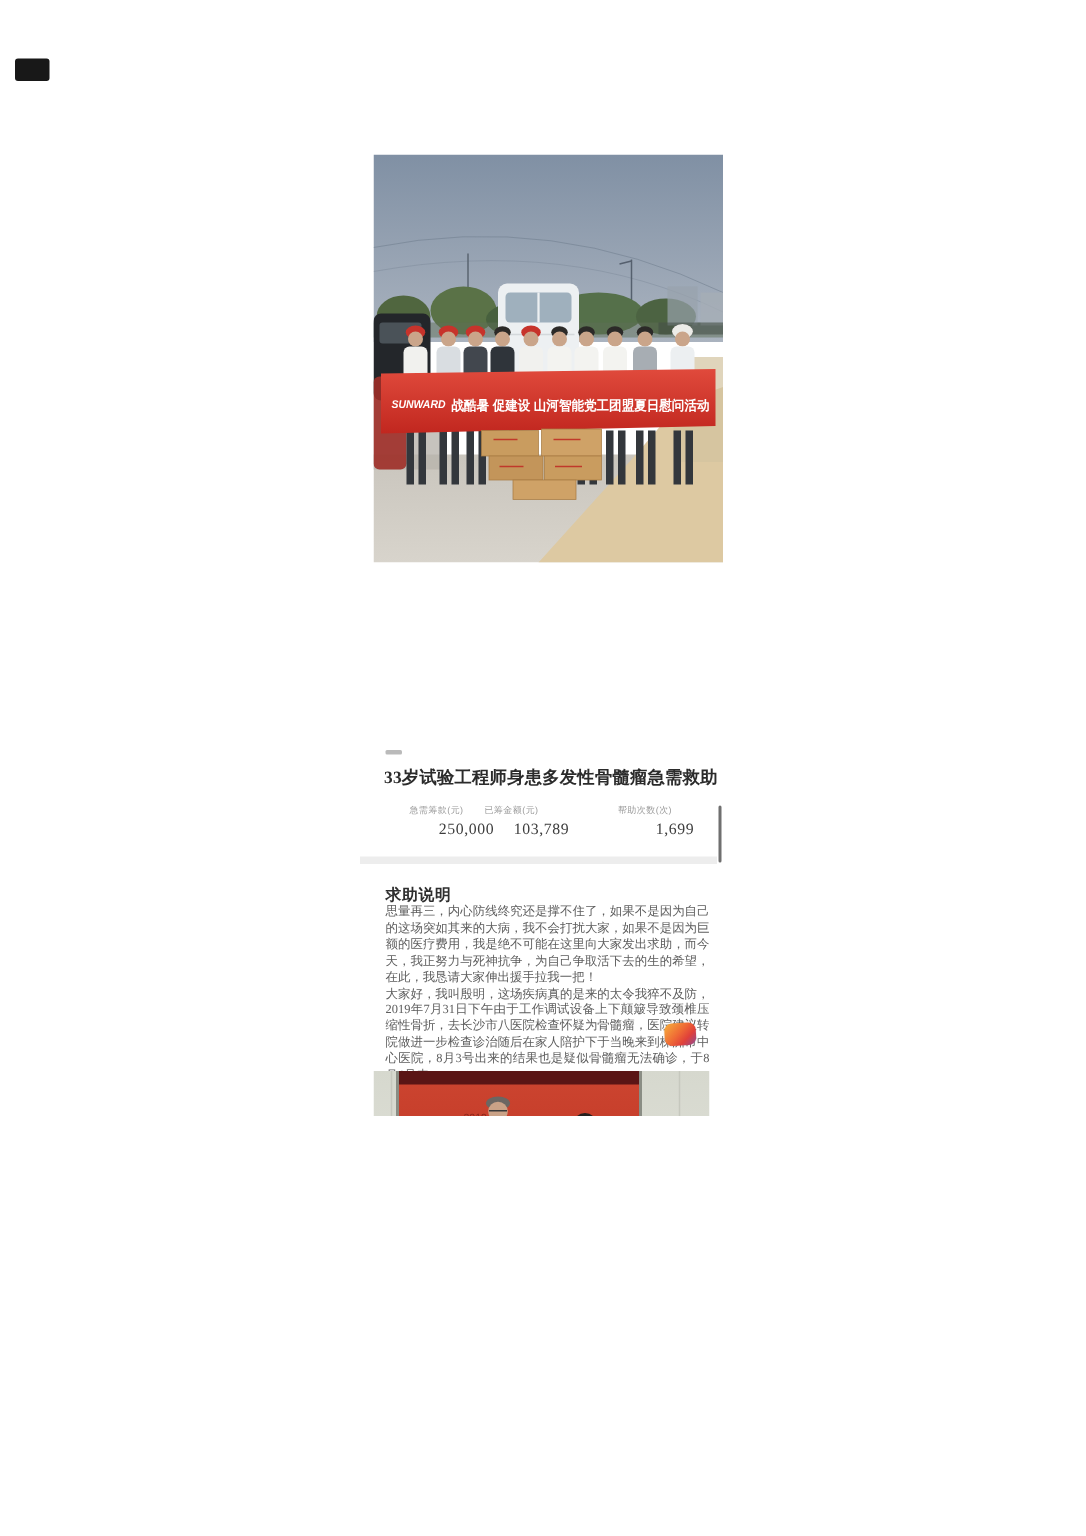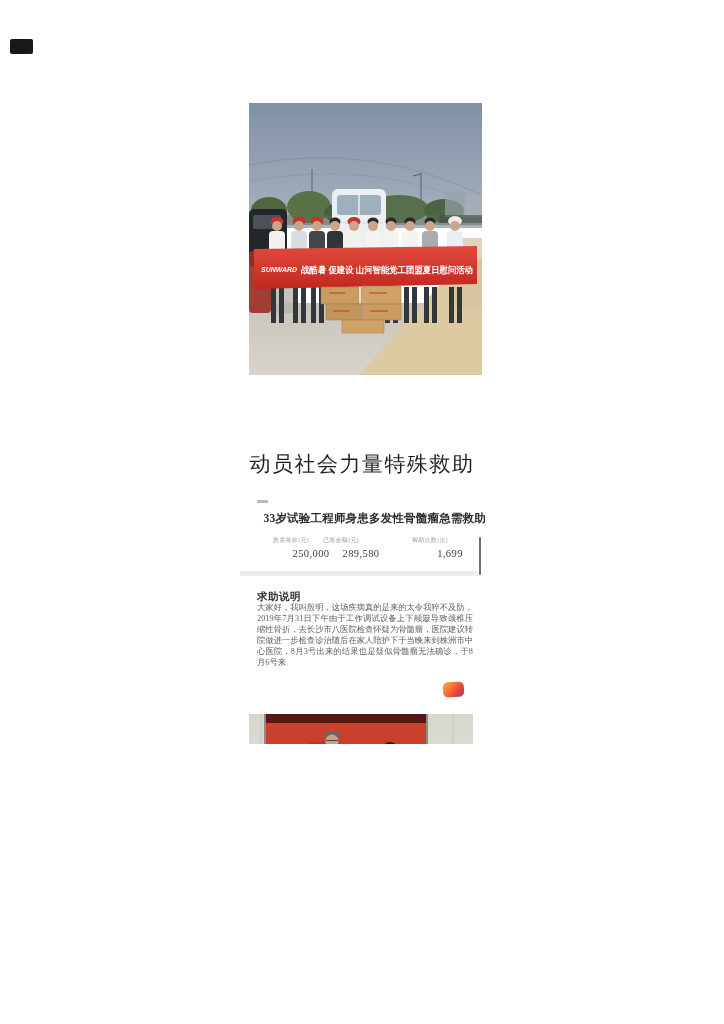--- a/index.html
+++ b/index.html
@@ -17,21 +17,21 @@
 
   
   .page-heading{left:0;top:450px;width:724px;text-align:center;
     font-family:"Liberation Serif","DejaVu Serif",serif;
     font-size:21px;color:#1f1f1f;letter-spacing:1.5px;}
 
   
   .fr-dash{left:257px;top:500px;width:11px;height:3px;background:#a9a9a9;border-radius:1px;opacity:.8;}
   .fr-title{left:256px;top:511px;width:230px;
     font-family:"Liberation Serif","DejaVu Serif",serif;
-    font-size:11.5px;font-weight:700;color:#2b2b2b;letter-spacing:.2px;text-align:right;}
+    font-size:11.5px;font-weight:700;color:#2b2b2b;letter-spacing:.2px;}
   .fr-stat{top:536px;transform:translateX(-50%);text-align:center;white-space:nowrap;}
   .fr-stat .lbl{font-size:6px;color:#9b9b9b;letter-spacing:.3px;}
   .fr-stat .val{margin-top:3px;font-family:"Liberation Serif","DejaVu Serif",serif;
     font-size:10.5px;color:#3d3d3d;letter-spacing:.4px;margin-left:40px;}
   .fr-divider{left:240px;top:571px;width:238px;height:5px;background:#ededed;}
   .fr-scrollbar{left:479px;top:537px;width:2px;height:38px;background:#6f6f6f;border-radius:1px;}
   .fr-help-title{left:257px;top:590px;
     font-family:"Liberation Serif","DejaVu Serif",serif;
     font-size:10.5px;font-weight:700;color:#2e2e2e;letter-spacing:.5px;}
   .fr-body{left:257px;top:603px;width:216px;
@@ -205,44 +205,44 @@
         <rect x="114" y="201" width="38" height="16" fill="#c99c5f"></rect>
         <rect x="93" y="217" width="42" height="13" fill="#cfa267"></rect>
         <line x1="80" y1="190" x2="96" y2="190" stroke="#c0392b" stroke-width="1"></line>
         <line x1="120" y1="190" x2="138" y2="190" stroke="#c0392b" stroke-width="1"></line>
         <line x1="84" y1="208" x2="100" y2="208" stroke="#c0392b" stroke-width="1"></line>
         <line x1="121" y1="208" x2="139" y2="208" stroke="#c0392b" stroke-width="1"></line>
       </g>
     </svg>
   </div>
 
-  <div class="abs page-heading">动员社会力量特殊救助</div>
 
   <div>
     <div class="abs fr-dash"></div>
     <div class="abs fr-title">33岁试验工程师身患多发性骨髓瘤急需救助</div>
 
     <div class="abs fr-stat" style="left:291px;">
       <div class="lbl">急需筹款(元)</div>
       <div class="val">250,000</div>
     </div>
     <div class="abs fr-stat" style="left:341px;">
       <div class="lbl">已筹金额(元)</div>
-      <div class="val">289,580</div>
+      <div class="val">103,789</div>
     </div>
     <div class="abs fr-stat" style="left:430px;">
       <div class="lbl">帮助次数(次)</div>
       <div class="val">1,699</div>
     </div>
 
     <div class="abs fr-scrollbar"></div>
     <div class="abs fr-divider"></div>
 
     <div class="abs fr-help-title">求助说明</div>
     <div class="abs fr-body">
+      <p>思量再三，内心防线终究还是撑不住了，如果不是因为自己的这场突如其来的大病，我不会打扰大家，如果不是因为巨额的医疗费用，我是绝不可能在这里向大家发出求助，而今天，我正努力与死神抗争，为自己争取活下去的生的希望，在此，我恳请大家伸出援手拉我一把！</p>
       <p>大家好，我叫殷明，这场疾病真的是来的太令我猝不及防，2019年7月31日下午由于工作调试设备上下颠簸导致颈椎压缩性骨折，去长沙市八医院检查怀疑为骨髓瘤，医院建议转院做进一步检查诊治随后在家人陪护下于当晚来到株洲市中心医院，8月3号出来的结果也是疑似骨髓瘤无法确诊，于8月6号来</p>
     </div>
     <div class="abs fr-emoji"></div>
   </div>
 
   <div class="abs photo-bottom">
     <svg viewBox="0 0 224 179" preserveAspectRatio="none">
       <defs>
         <linearGradient id="wallG" x1="0" y1="0" x2="0" y2="1">
           <stop offset="0" stop-color="#d6d8ce"></stop>

